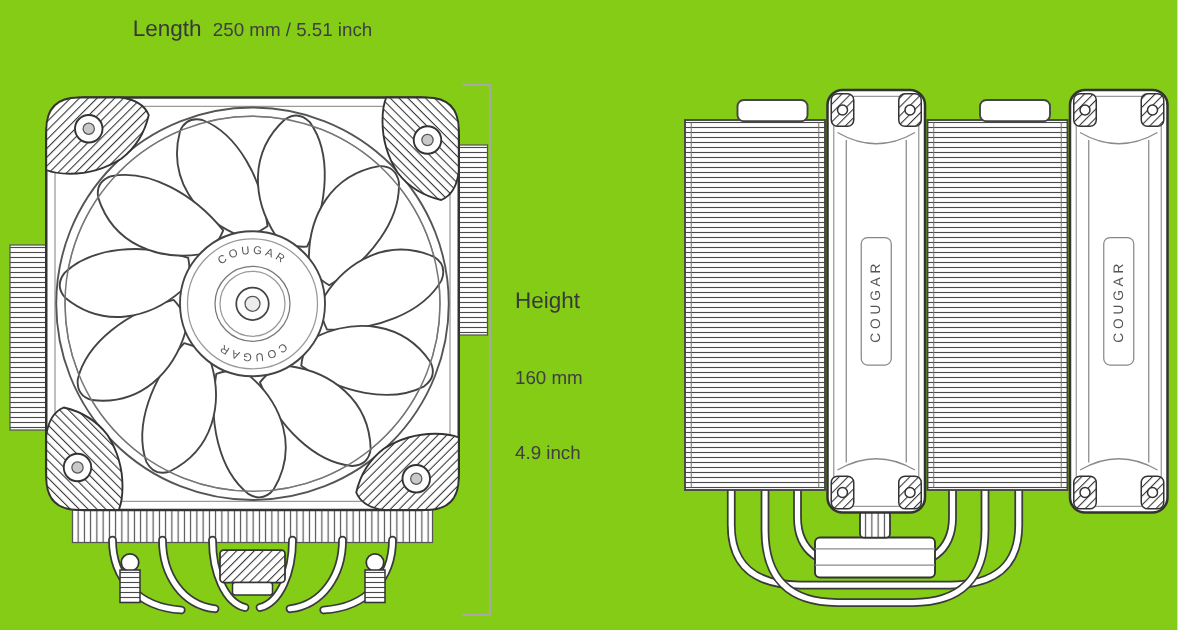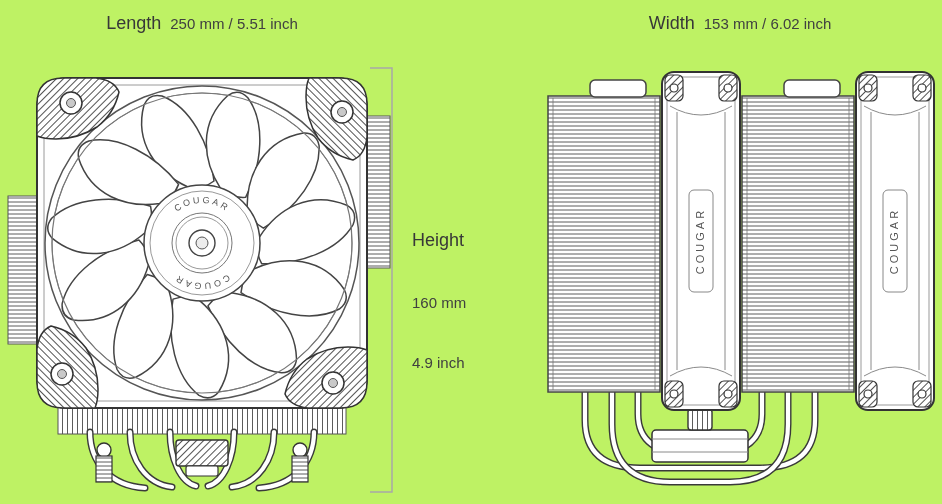--- a/index.html
+++ b/index.html
@@ -1,17 +1,17 @@
 <!DOCTYPE html>
 <html><head>
 <meta charset="utf-8">
 <style>
   html,body{margin:0;padding:0;background:#ffffff;}
   .canvas{
-    position:relative;width:942px;height:504px;background:#bef264;
+    position:relative;width:942px;height:504px;background:#84cc16;
     font-family:"Liberation Sans", sans-serif;overflow:hidden;
   }
   .dim-label{position:absolute;display:flex;align-items:baseline;gap:9px;color:#3a3a3a;}
   .dim-title{font-size:18px;color:#383838;}
   .dim-value{font-size:15px;color:#404040;}
   .length-label{left:0;top:13px;width:404px;justify-content:center;}
   .width-label{left:545px;top:13px;width:390px;justify-content:center;}
   .height-label{position:absolute;left:412px;top:230px;color:#3a3a3a;}
   .height-label .dim-title{display:block;margin-bottom:9px;}
   .height-label .dim-value{display:block;margin-bottom:5px;margin-top:43px;}
@@ -23,24 +23,20 @@
 </head>
 <body>
 
 <div class="canvas">
 
   <div class="dim-label length-label">
     <span class="dim-title">Length</span>
     <span class="dim-value">250 mm / 5.51 inch</span>
   </div>
 
-  <div class="dim-label width-label">
-    <span class="dim-title">Width</span>
-    <span class="dim-value">153 mm / 6.02 inch</span>
-  </div>
 
   <div class="height-label">
     <span class="dim-title">Height</span>
     <span class="dim-value">160 mm</span>
     <span class="dim-value">4.9 inch</span>
   </div>
 
   <svg class="art" width="942" height="504" viewBox="0 0 942 504">
     <defs>
       <pattern id="finsH" width="8" height="4" patternUnits="userSpaceOnUse">

